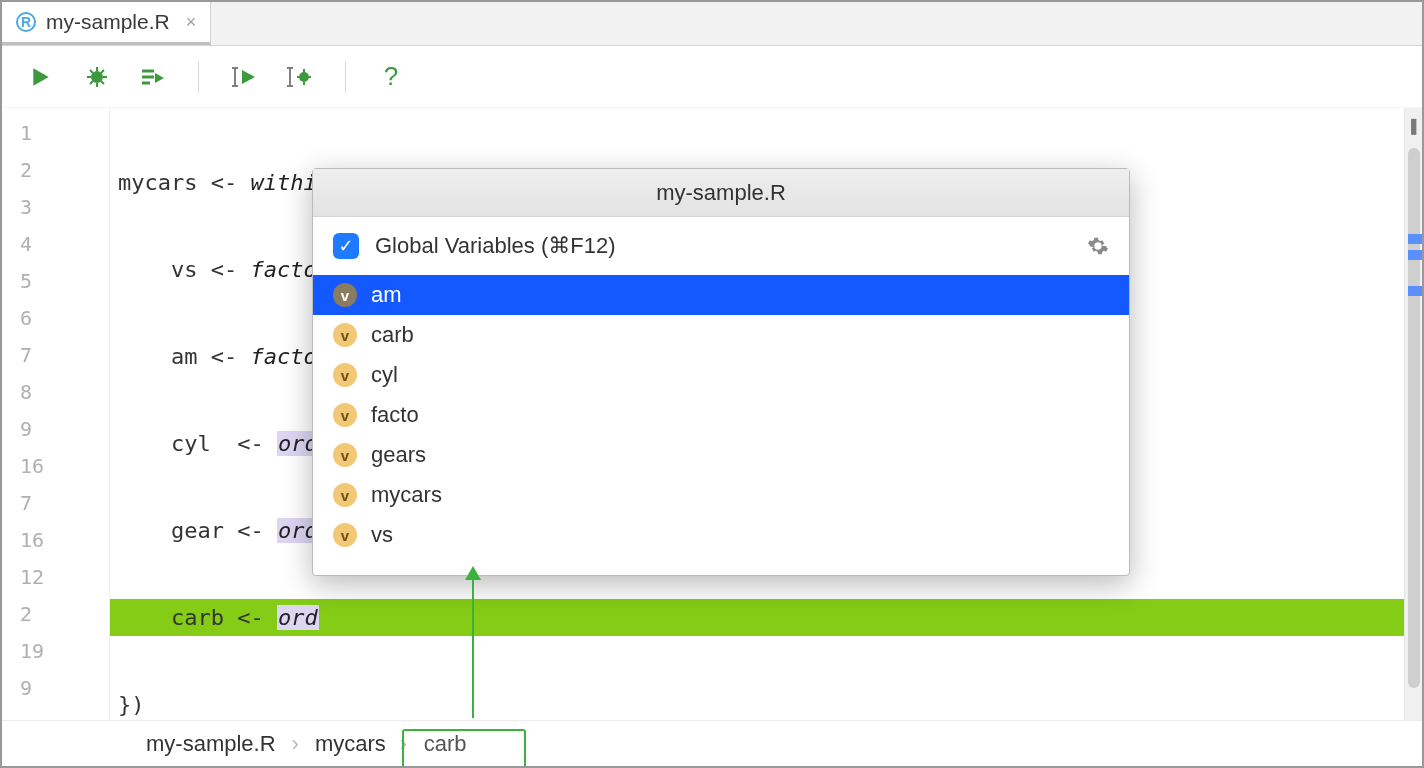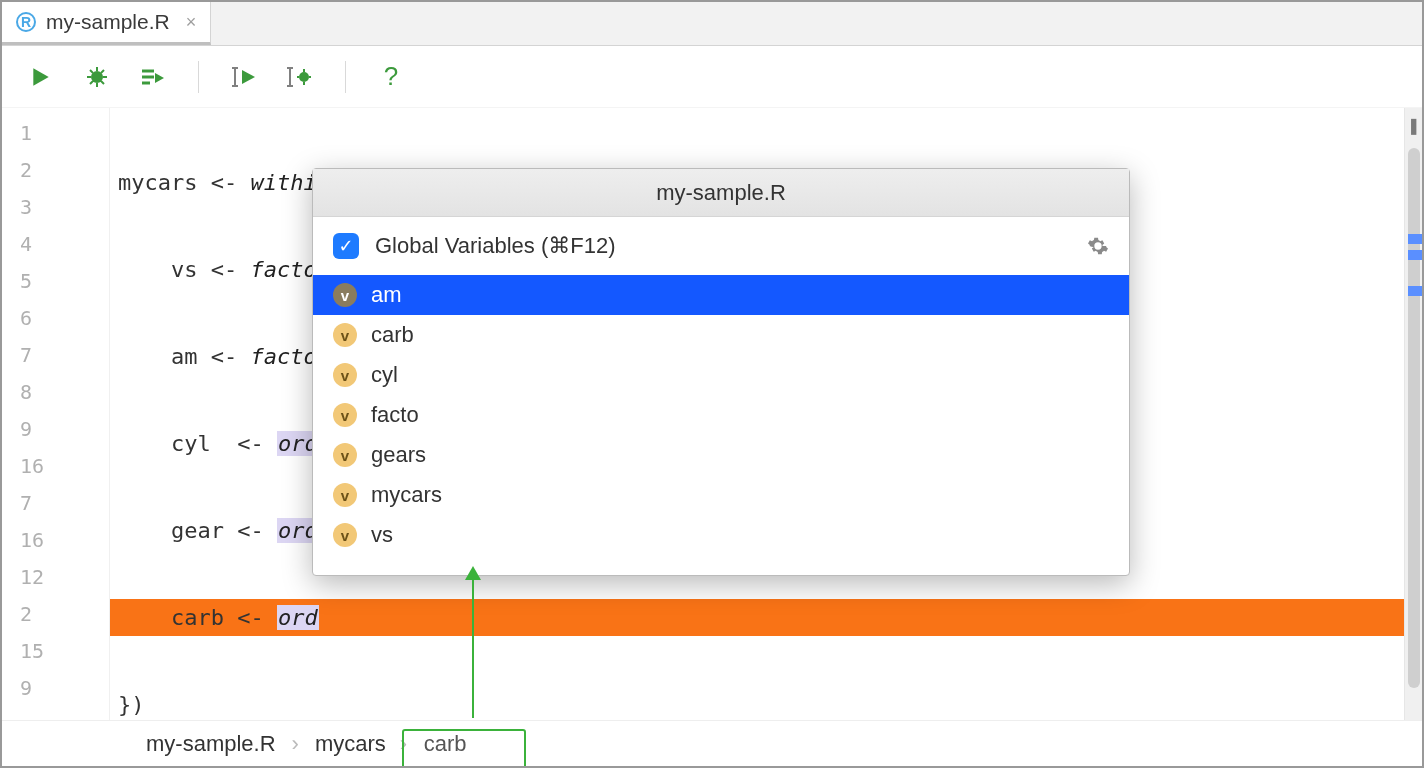--- a/index.html
+++ b/index.html
@@ -17,21 +17,21 @@
   .toolbar .sep { width: 1px; height: 32px; background: #d9d9d9; margin: 0 4px; }
   .toolbar .icon-btn { width: 30px; height: 30px; display:flex; align-items:center; justify-content:center; cursor: pointer; color: #3c9a3c; }
   .help-q { color: #999; font-size: 26px; font-weight: 400; }
 
   
   .editor { position: relative; display: flex; height: calc(100% - 44px - 62px - 46px); }
   .gutter { width: 108px; background: #fff; border-right: 1px solid #f0f0f0; padding-top: 6px; }
   .gutter .ln { height: 37px; display:flex; align-items:center; justify-content:flex-start; padding-left: 18px; color: #b0b0b0; font-family: ui-monospace, Menlo, monospace; font-size: 20px; }
   .code { position: relative; flex: 1; font-family: ui-monospace, Menlo, monospace; font-size: 22px; padding-top: 6px; white-space: pre; overflow: hidden; }
   .code .row { height: 37px; display:flex; align-items:center; padding-left: 8px; }
-  .row.hl { background: #f97316; }
+  .row.hl { background: #84cc16; }
   .tok-key { color: #222; font-style: italic; }
   .hl-ord  { background: #dcd6f3; padding: 0 1px; }
 
   
   .marker-strip { width: 18px; background: #f0f0f0; border-left: 1px solid #e6e6e6; position: relative; }
   .marker-strip .pause { position:absolute; top: 8px; left: 2px; color:#7a7a7a; font-size:16px; letter-spacing:2px; }
   .marker-strip .scroll-thumb { position:absolute; top: 40px; left: 3px; width: 12px; height: 540px; background: #cfcfcf; border-radius: 6px; }
   .marker-strip .blue-mark { position:absolute; right:0; width: 14px; height: 10px; background:#5a8fff; }
 
   
@@ -134,21 +134,21 @@
       <div class="ln">5</div>
       <div class="ln">6</div>
       <div class="ln">7</div>
       <div class="ln">8</div>
       <div class="ln">9</div>
       <div class="ln">16</div>
       <div class="ln">7</div>
       <div class="ln">16</div>
       <div class="ln">12</div>
       <div class="ln">2</div>
-      <div class="ln">15</div>
+      <div class="ln">19</div>
       <div class="ln">9</div>
     </div>
 
     <div class="code">
       <div class="row"><span>mycars &lt;- </span><span class="tok-key">within</span><span>(mtcars, {</span></div>
       <div class="row"><span>    vs &lt;- </span><span class="tok-key">factor</span></div>
       <div class="row"><span>    am &lt;- </span><span class="tok-key">facto</span></div>
       <div class="row"><span>    cyl  &lt;- </span><span class="tok-key hl-ord">ord</span></div>
       <div class="row"><span>    gear &lt;- </span><span class="tok-key hl-ord">ord</span></div>
       <div class="row hl"><span>    carb &lt;- </span><span class="tok-key hl-ord">ord</span></div>

